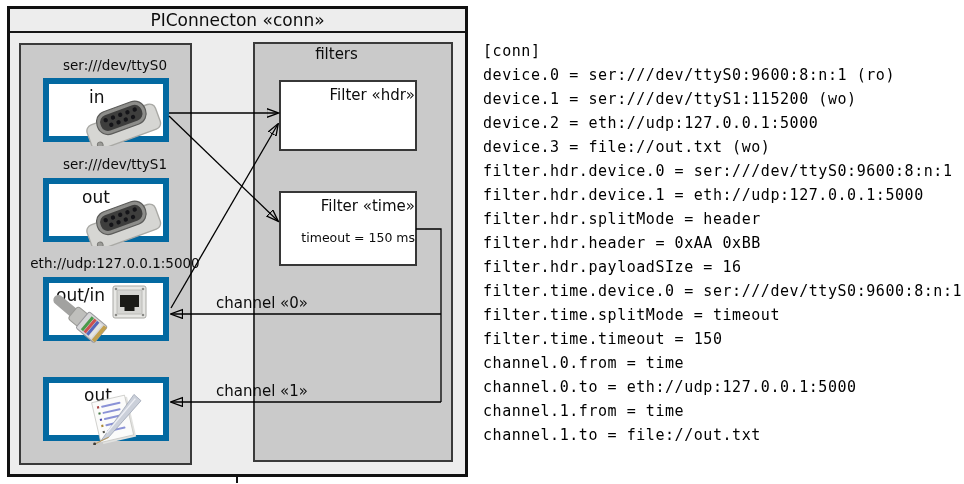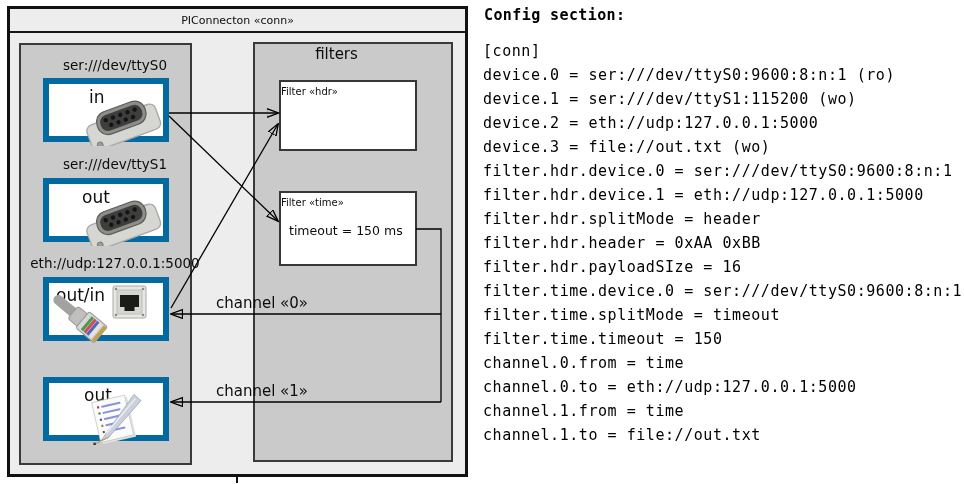--- a/index.html
+++ b/index.html
@@ -5,41 +5,41 @@
   * { margin:0; padding:0; box-sizing:border-box; }
   html,body { background:#ffffff; }
   body { width:964px; height:484px; font-family:"DejaVu Sans", sans-serif; color:#111; }
   .stage { position:relative; width:964px; height:484px; background:#fff; overflow:hidden; }
 
   .diagram { position:absolute; inset:0; }
 
   .outer-frame { position:absolute; left:7px; top:6px; width:461px; height:471px;
                  background:#ededed; border:3px solid #111; }
   .outer-title { position:absolute; left:10px; top:9px; width:455px; height:23px;
-                 text-align:center; font-size:11px; line-height:23px; color:#0c0c0c; }
+                 text-align:center; font-size:17px; line-height:23px; color:#0c0c0c; }
   .title-sep  { position:absolute; left:10px; top:31px; width:455px; height:2px; background:#161616; }
 
   .panel { position:absolute; background:#cacaca; border:2px solid #3a3a3a; }
   .devices-panel { left:19px; top:43px; width:173px; height:422px; }
   .filters-panel { left:253px; top:42px; width:200px; height:420px; }
   .filters-title { position:absolute; left:253px; top:45px; width:167px; text-align:center;
                    font-size:15px; color:#0c0c0c; }
 
   .dev-label { position:absolute; left:21px; width:188px; text-align:center;
                font-size:13.5px; color:#0c0c0c; white-space:nowrap; }
   .dev-box { position:absolute; left:43px; width:126px; height:64px;
              background:#ffffff; border:6px solid #0369a1; }
   .mode { position:absolute; font-size:17px; color:#0f0f0f; white-space:nowrap; }
   .dev-icon { position:absolute; }
 
   .filter-box { position:absolute; left:279px; width:138px; background:#ffffff;
                 border:2px solid #373737; padding-top:4px; }
-  .filter-title { text-align:left; font-size:10px; color:#0c0c0c; }
+  .filter-title { text-align:right; font-size:15px; color:#0c0c0c; }
   .filter-props { margin-top:8px; padding-left:8px; font-size:12.5px; line-height:16px; color:#0c0c0c; }
-  .filter-props.gap-lg { margin-top:15px; }
+  .filter-props.gap-lg { margin-top:15px;text-align:right; }
 
   .chan-label { position:absolute; left:216px; width:200px; text-align:left;
                 font-size:15px; color:#0c0c0c; }
 
   .wires { position:absolute; left:0; top:0; pointer-events:none; }
   .wires line, .wires path { stroke:#000; stroke-width:1.3; fill:none; }
 
   .bottom-tick { position:absolute; left:236px; top:477px; width:2px; height:6px; background:#111; }
 
   .config { position:absolute; left:483px; top:0; width:481px; height:484px; }
@@ -184,21 +184,20 @@
       <line x1="171" y1="308" x2="278" y2="124" marker-end="url(#arr)"></line>
       <path d="M416,229 H441 V402"></path>
       <line x1="441" y1="314" x2="171" y2="314" marker-end="url(#arr)"></line>
       <line x1="441" y1="402" x2="171" y2="402" marker-end="url(#arr)"></line>
     </svg>
 
     <div class="bottom-tick"></div>
   </section>
 
   <section class="config">
-    <div class="config-heading">Config section:</div>
     <pre class="config-body">[conn]
 device.0 = ser:///dev/ttyS0:9600:8:n:1 (ro)
 device.1 = ser:///dev/ttyS1:115200 (wo)
 device.2 = eth://udp:127.0.0.1:5000
 device.3 = file://out.txt (wo)
 filter.hdr.device.0 = ser:///dev/ttyS0:9600:8:n:1
 filter.hdr.device.1 = eth://udp:127.0.0.1:5000
 filter.hdr.splitMode = header
 filter.hdr.header = 0xAA 0xBB
 filter.hdr.payloadSIze = 16

